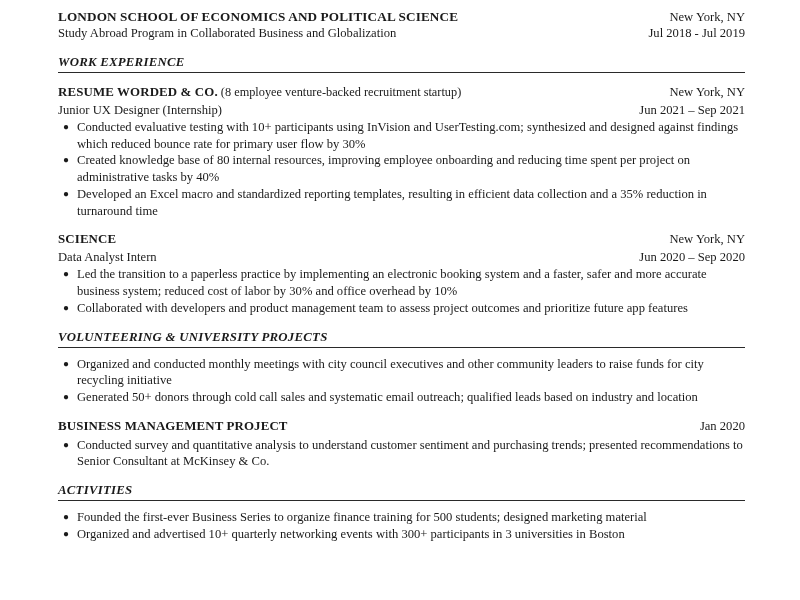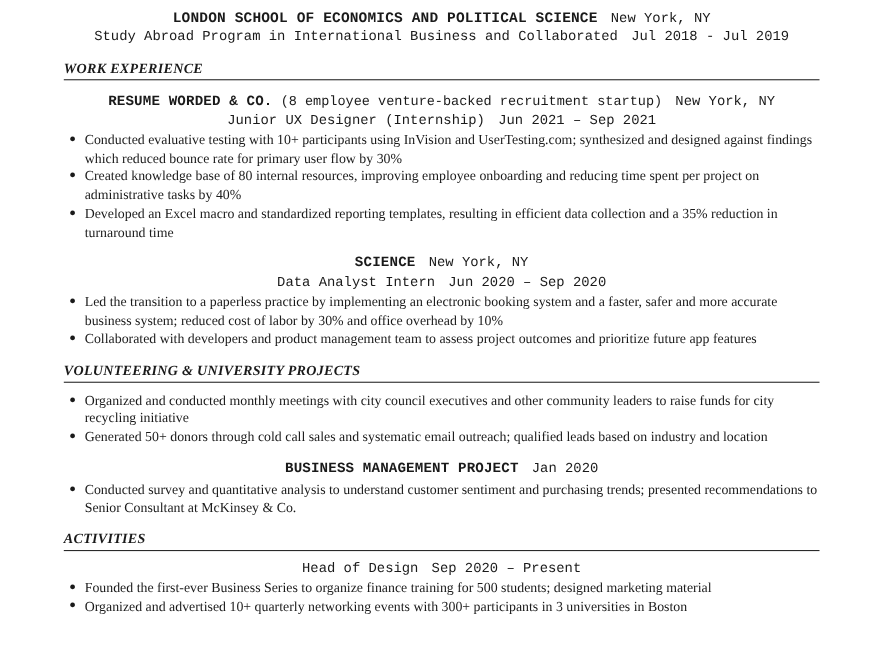--- a/index.html
+++ b/index.html
@@ -21,24 +21,23 @@
     height: 600px;
     box-sizing: border-box;
     padding: 8px 55px 0 58px;
     position: relative;
   }
 
   
   .row {
     display: flex;
     align-items: baseline;
-    justify-content: center;
+    justify-content: space-between;
     width: 100%;
     line-height: 1.30;
-    font-family: Liberation Mono, monospace;
   }
   .row .left  { text-align: left; }
   .row .right { text-align: right; white-space: nowrap; padding-left: 12px; }
 
   
   .edu-title {
     font-weight: bold;
     font-size: 13.2px;
     letter-spacing: 0.01em;
   }
@@ -113,21 +112,21 @@
 <body>
 
 <div class="page">
 
   <div>
     <div class="row">
       <div class="left edu-title">LONDON SCHOOL OF ECONOMICS AND POLITICAL SCIENCE</div>
       <div class="right meta-top">New York, NY</div>
     </div>
     <div class="row">
-      <div class="left edu-sub">Study Abroad Program in International Business and Collaborated</div>
+      <div class="left edu-sub">Study Abroad Program in Collaborated Business and Globalization</div>
       <div class="right meta-sub">Jul 2018 - Jul 2019</div>
     </div>
   </div>
 
   <div id="sections-root">
       <div class="section">
         <div class="section-title">WORK EXPERIENCE</div>
         <div class="section-rule"></div>
         <div class="entry entry-first">
           <div class="row">
@@ -175,24 +174,20 @@
           </div>
           <ul class="bullets">
             <li><span class="dot">●</span><span>Conducted survey and quantitative analysis to understand customer sentiment and purchasing trends; presented recommendations to Senior Consultant at McKinsey &amp; Co.</span></li>
           </ul>
         </div>
       </div>
       <div class="section">
         <div class="section-title">ACTIVITIES</div>
         <div class="section-rule"></div>
         <div class="entry entry-first">
-          <div class="row">
-            <div class="left role">Head of Design</div>
-            <div class="right dates">Sep 2020 – Present</div>
-          </div>
           <ul class="bullets">
             <li><span class="dot">●</span><span>Founded the first-ever Business Series to organize finance training for 500 students; designed marketing material</span></li>
             <li><span class="dot">●</span><span>Organized and advertised 10+ quarterly networking events with 300+ participants in 3 universities in Boston</span></li>
           </ul>
         </div>
       </div>
     </div>
 
 </div>
 

